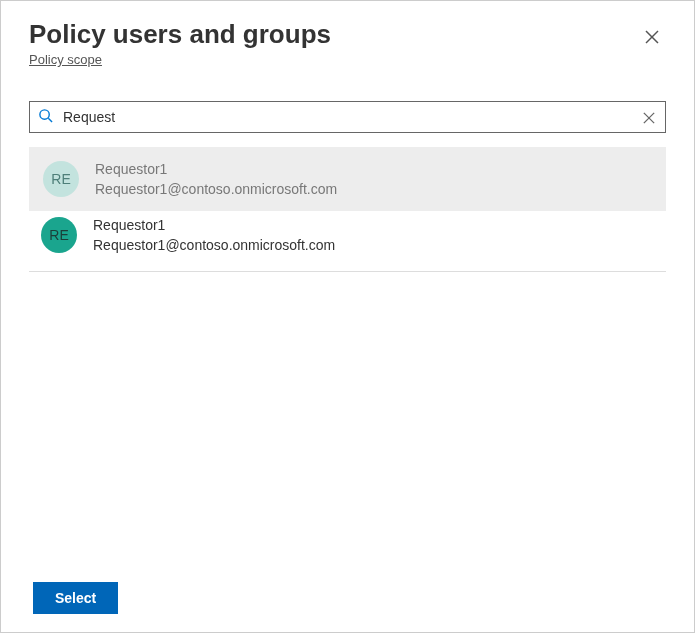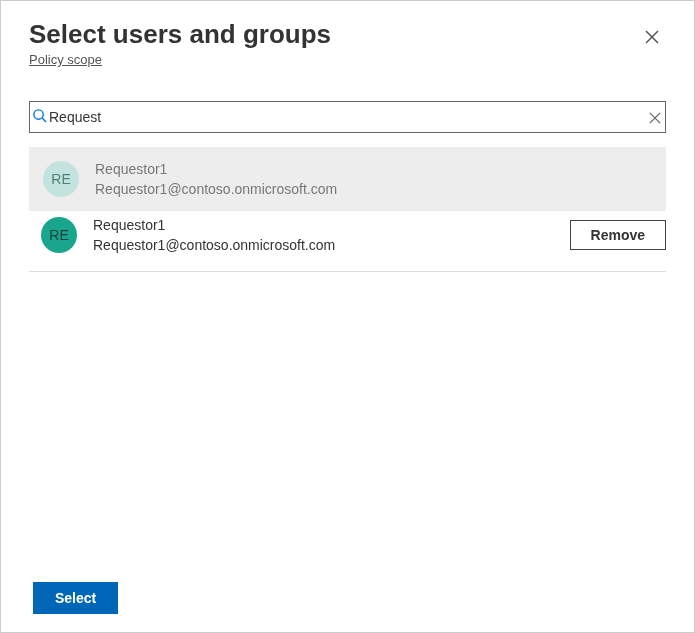--- a/index.html
+++ b/index.html
@@ -47,22 +47,22 @@
     color: #555;
     margin-top: 4px;
   }
   .close-btn svg { width: 14px; height: 14px; stroke: #555; stroke-width: 1.5; }
   .search-wrap {
     margin-top: 34px;
     border: 1px solid #666;
     height: 32px;
     display: flex;
     align-items: center;
-    padding: 0 2px;
-    gap: 0;
+    padding: 0 8px;
+    gap: 8px;
   }
   .search-wrap .mag { color: #0078d4; flex-shrink:0; }
   .search-wrap input {
     flex: 1;
     border: none;
     outline: none;
     font-size: 14px;
     font-family: inherit;
     color: #333;
     background: transparent;
@@ -156,21 +156,21 @@
     cursor: pointer;
     font-family: inherit;
   }
 </style>
 </head>
 <body>
 
 <div class="panel-content">
   <div class="header-row">
     <div>
-      <h1 class="title">Select users and groups</h1>
+      <h1 class="title">Policy users and groups</h1>
       <div class="subtitle">Policy scope</div>
     </div>
     <div class="close-btn">
       <svg viewBox="0 0 14 14" fill="none">
           <line x1="1" y1="1" x2="13" y2="13"></line>
           <line x1="13" y1="1" x2="1" y2="13"></line>
         </svg>
     </div>
   </div>
 
@@ -198,19 +198,18 @@
     </div>
   </div>
 
 
   <div class="selected-row">
     <div class="avatar">RE</div>
     <div class="selected-text">
       <div class="name">Requestor1</div>
       <div class="email">Requestor1@contoso.onmicrosoft.com</div>
     </div>
-    <button class="remove-btn">Remove</button>
   </div>
 </div>
 
 <div class="footer">
   <button class="select-btn">Select</button>
 </div>
 
 </body></html>

